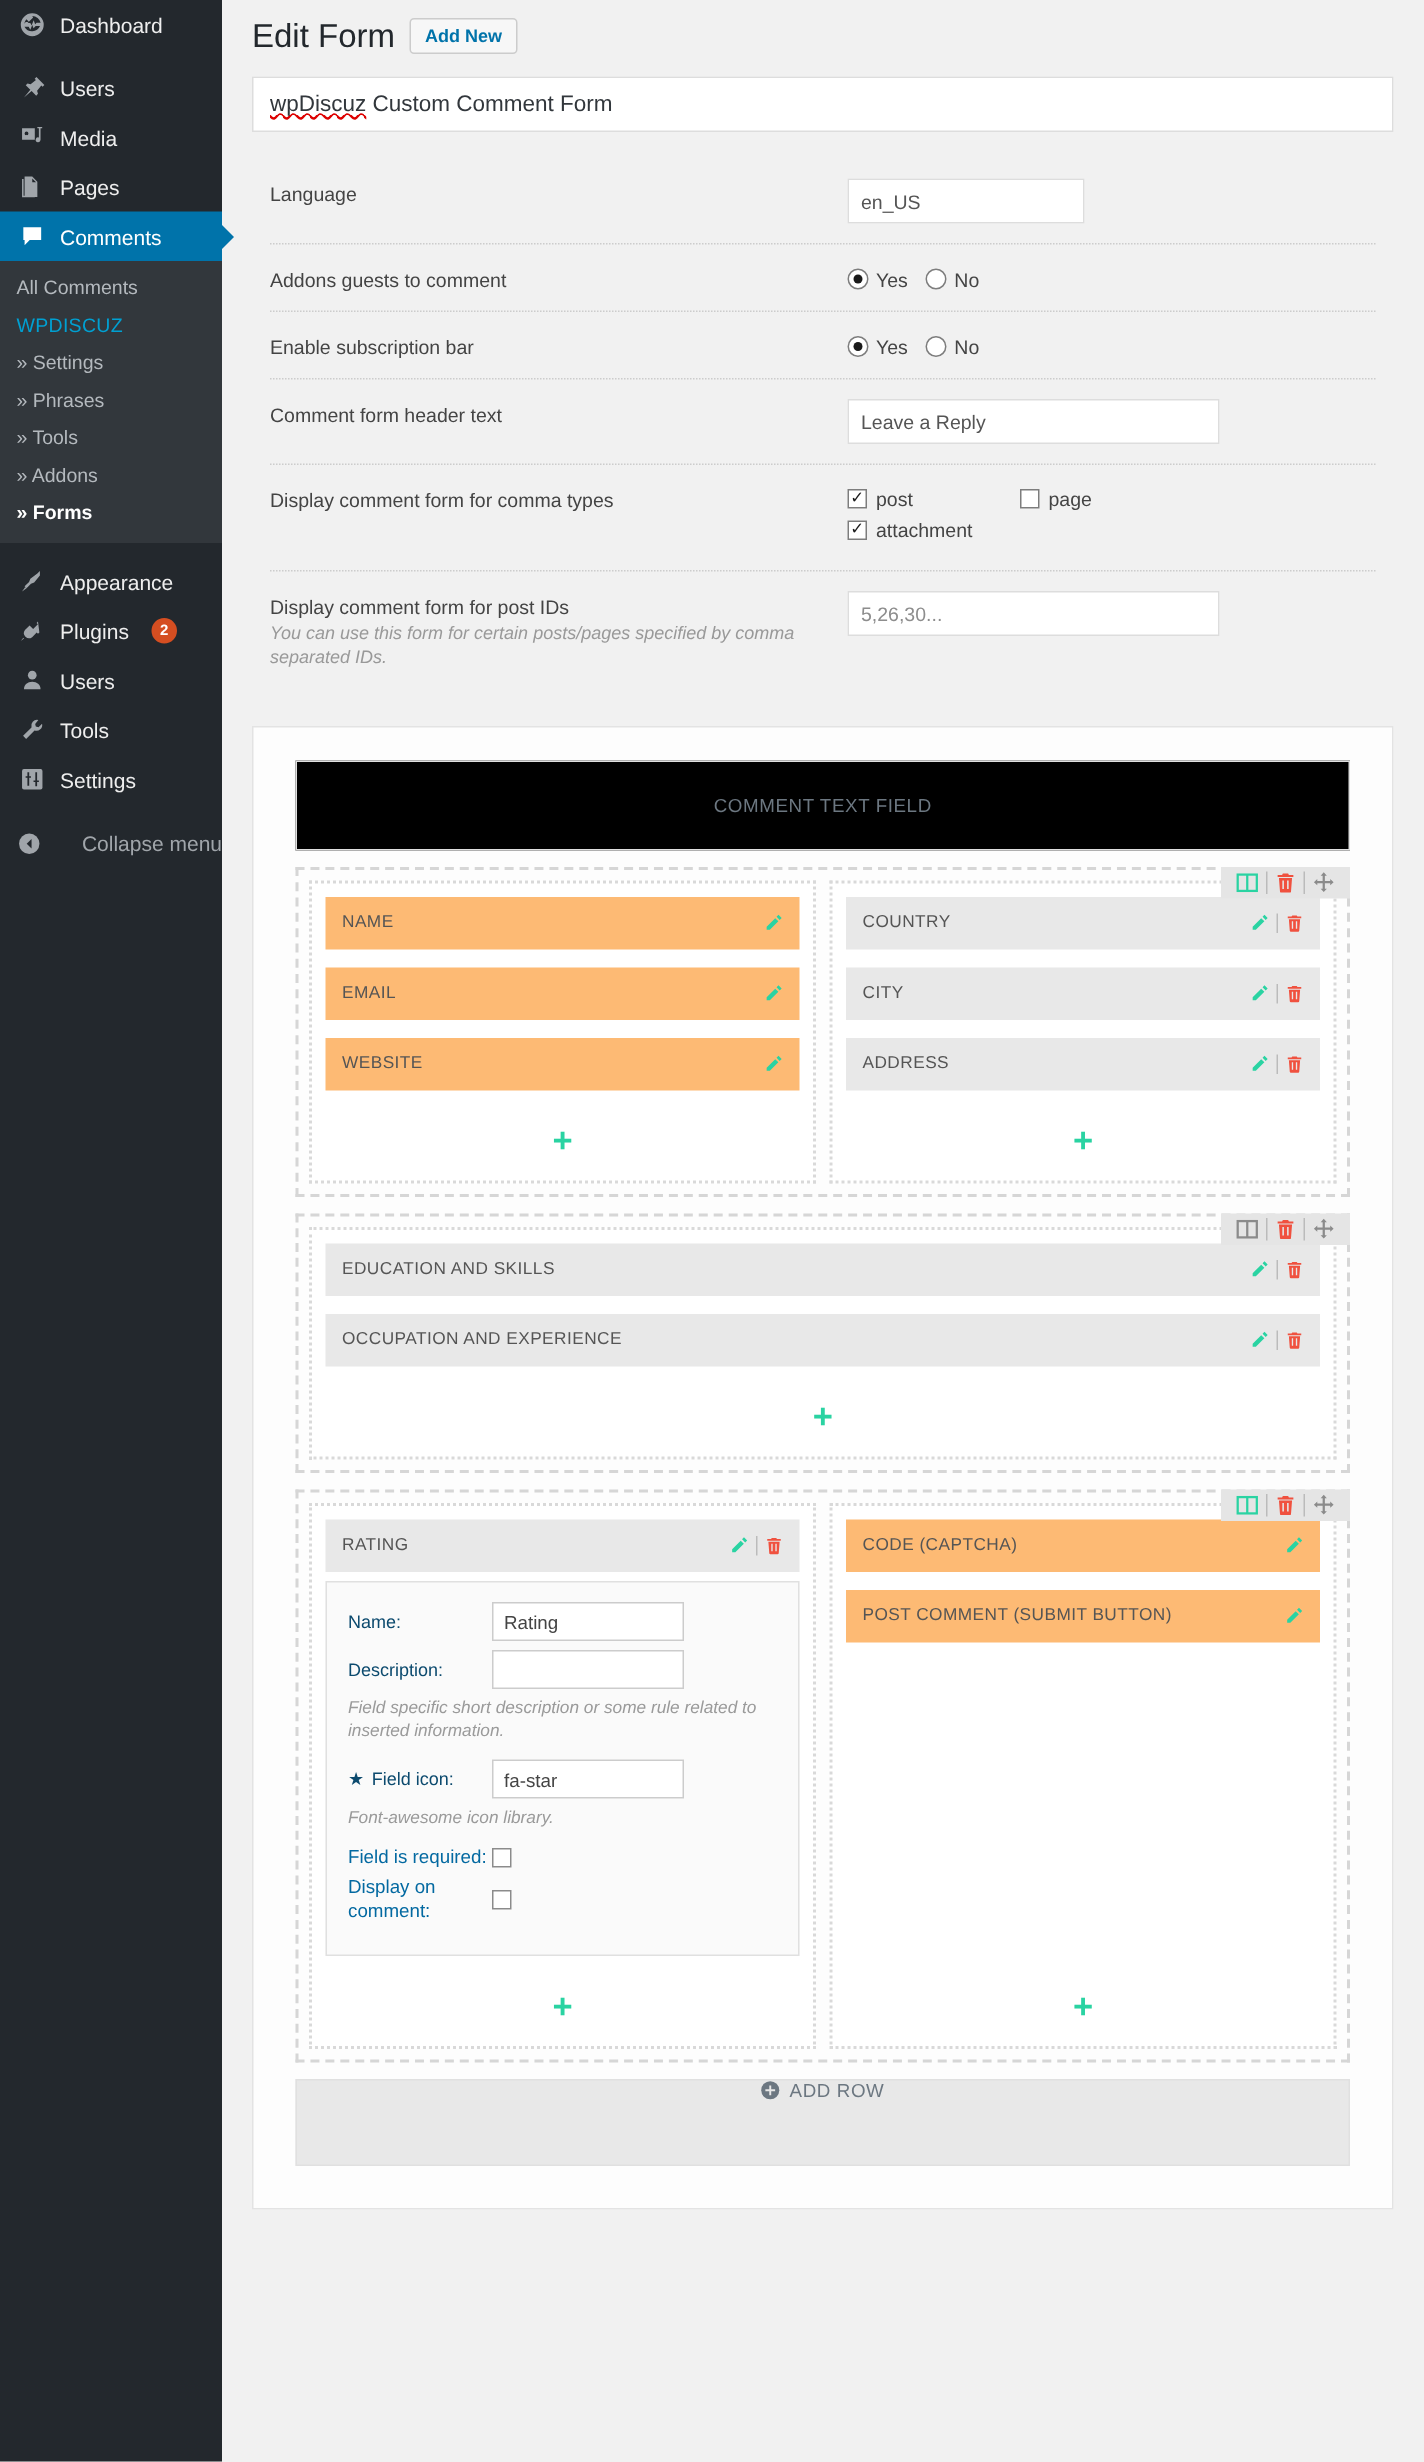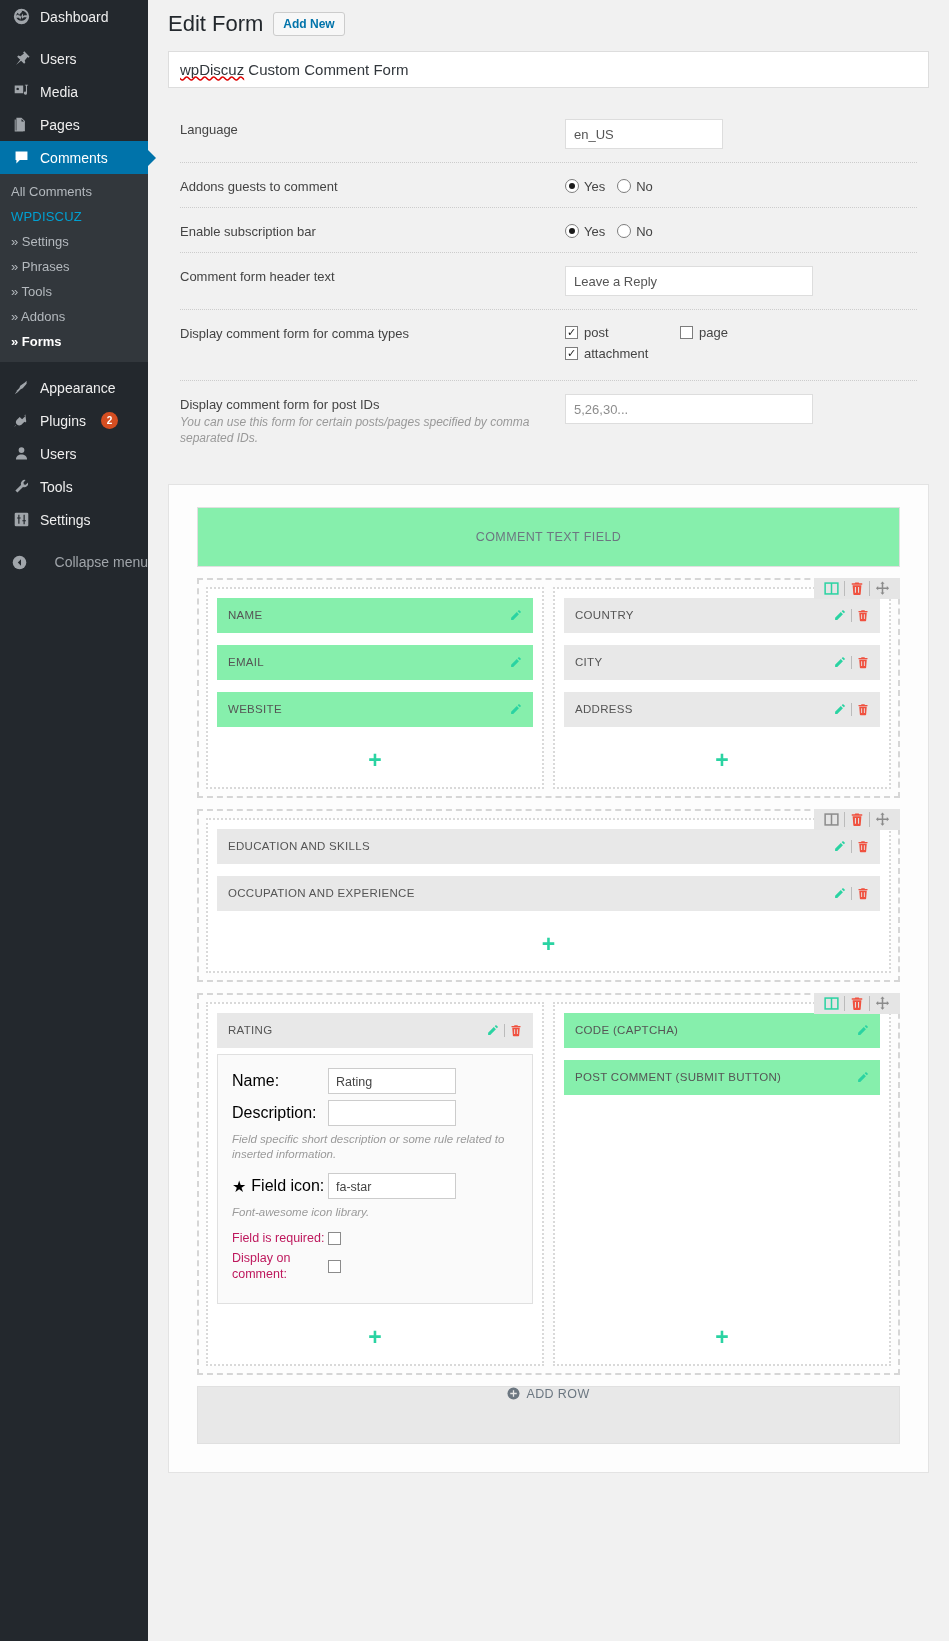--- a/index.html
+++ b/index.html
@@ -147,21 +147,21 @@
   }
 
   
   .builder {
     background: #fdfdfd;
     border: 1px solid #e3e3e3;
     margin-top: 25px;
     padding: 22px 28px 28px 28px;
   }
   .ctf {
-    background: #86efac;
+    background: #000000;
     border: 1px solid #e0e0e0;
     height: 60px;
     display: flex; align-items: center; justify-content: center;
     color: #6c7781;
     font-size: 12.5px;
     letter-spacing: .4px;
     margin-bottom: 8px;
   }
 
   .rowwrap { position: relative; margin-bottom: 11px; }
@@ -194,21 +194,21 @@
   .fld {
     height: 35px;
     display: flex; align-items: center;
     padding: 0 10px;
     margin-bottom: 12px;
     font-size: 11.5px;
     color: #555;
     letter-spacing: .3px;
     border: 1px solid transparent;
   }
-  .fld.mint { background: #86efac; }
+  .fld.mint { background: #fdba74; }
   .fld.gray { background: #e8e8e8; }
   .fld .nm { flex: 1; }
   .fld .acts { display: flex; align-items: center; gap: 5px; }
   .acts .sep { width: 1px; height: 13px; background: #bbb; }
   .plus {
     text-align: center;
     color: #2ad3a2;
     font-size: 23px;
     font-weight: bold;
     line-height: 1;
@@ -219,30 +219,30 @@
 
   
   .fldwrap { }
   .panel {
     border: 1px solid #e0e0e0;
     background: #fafafa;
     padding: 13px 14px 16px 14px;
     margin: -6px 0 12px 0;
   }
   .prow { display: flex; align-items: center; margin-bottom: 6px; }
-  .plabel { width: 96px; font-size: 16px; color: #000000; }
+  .plabel { width: 96px; font-size: 12px; color: #0c4a6e; }
   .pinp {
     background: #fff; border: 1px solid #ccc;
     height: 26px; line-height: 26px; padding: 0 7px;
     font-size: 12.5px; color: #444; width: 128px;
   }
   .pnote { font-style: italic; color: #9a9a9a; font-size: 11.5px; line-height: 1.35; margin: 2px 0 10px 0; }
   .prow.icon .plabel { display: flex; align-items: center; gap: 5px; }
   .pcb { display: flex; align-items: center; margin-bottom: 5px; }
-  .pcb .plabel { width: 96px; font-size: 12.5px; color: #be185d; line-height: 1.25;}
+  .pcb .plabel { width: 96px; font-size: 12.5px; color: #0369a1; line-height: 1.25;}
   .pcbx { width: 13px; height: 13px; border: 1px solid #8b8b8b; background: #fff; display:inline-block; }
 
   .addrow {
     background: #e8e8e8;
     border: 1px solid #e0e0e0;
     height: 58px;
     display: flex; justify-content: center;
     gap: 6px;
     color: #6c7781;
     font-size: 12.5px;

